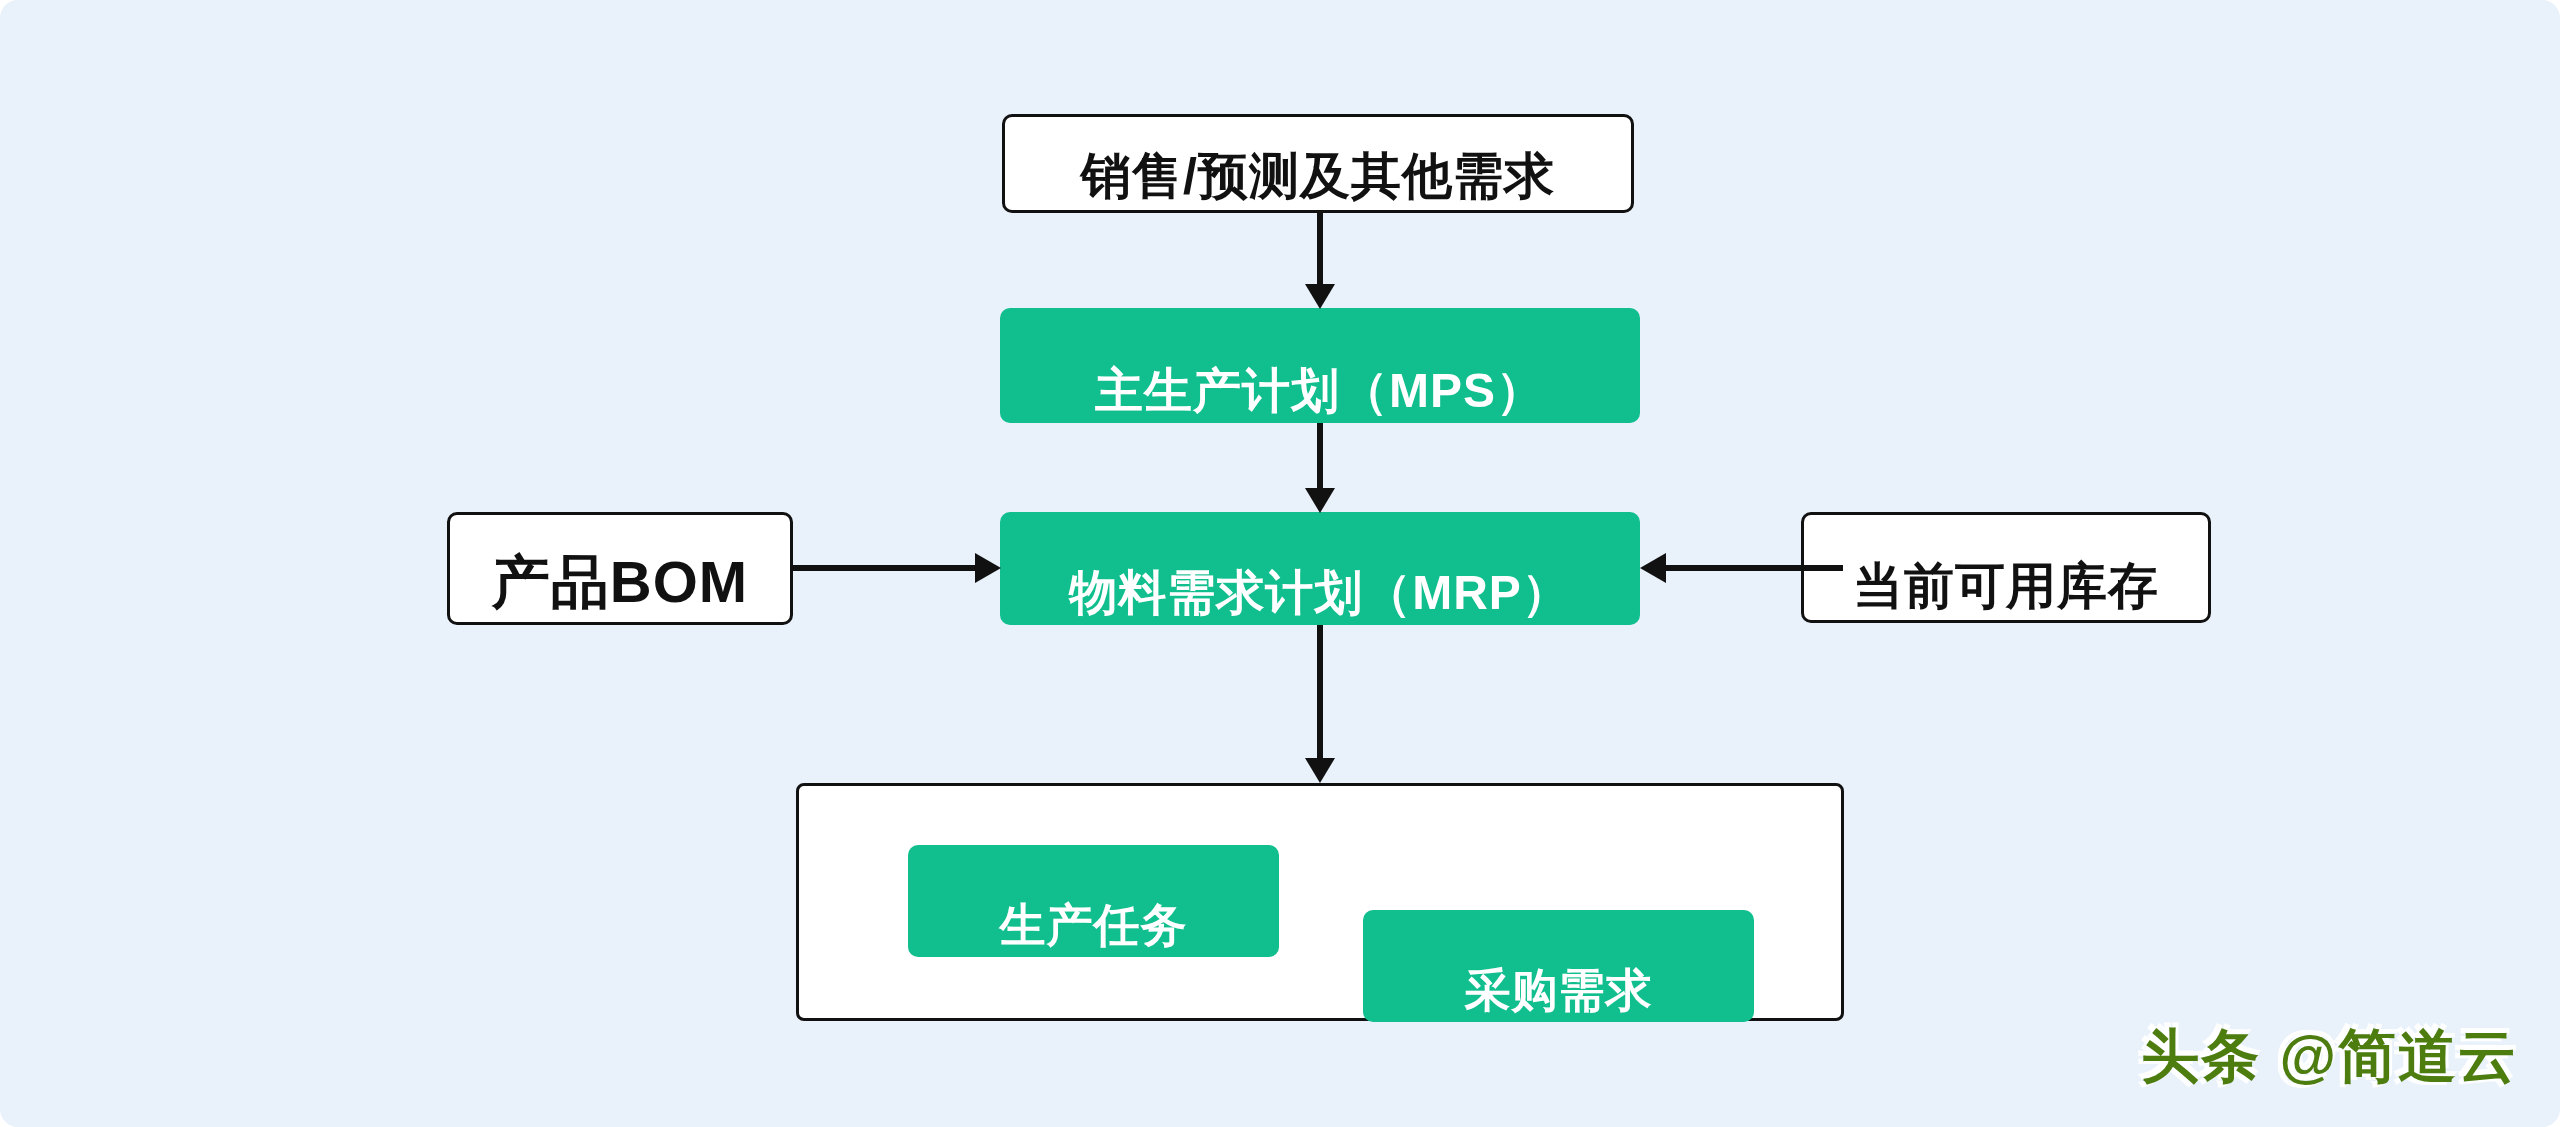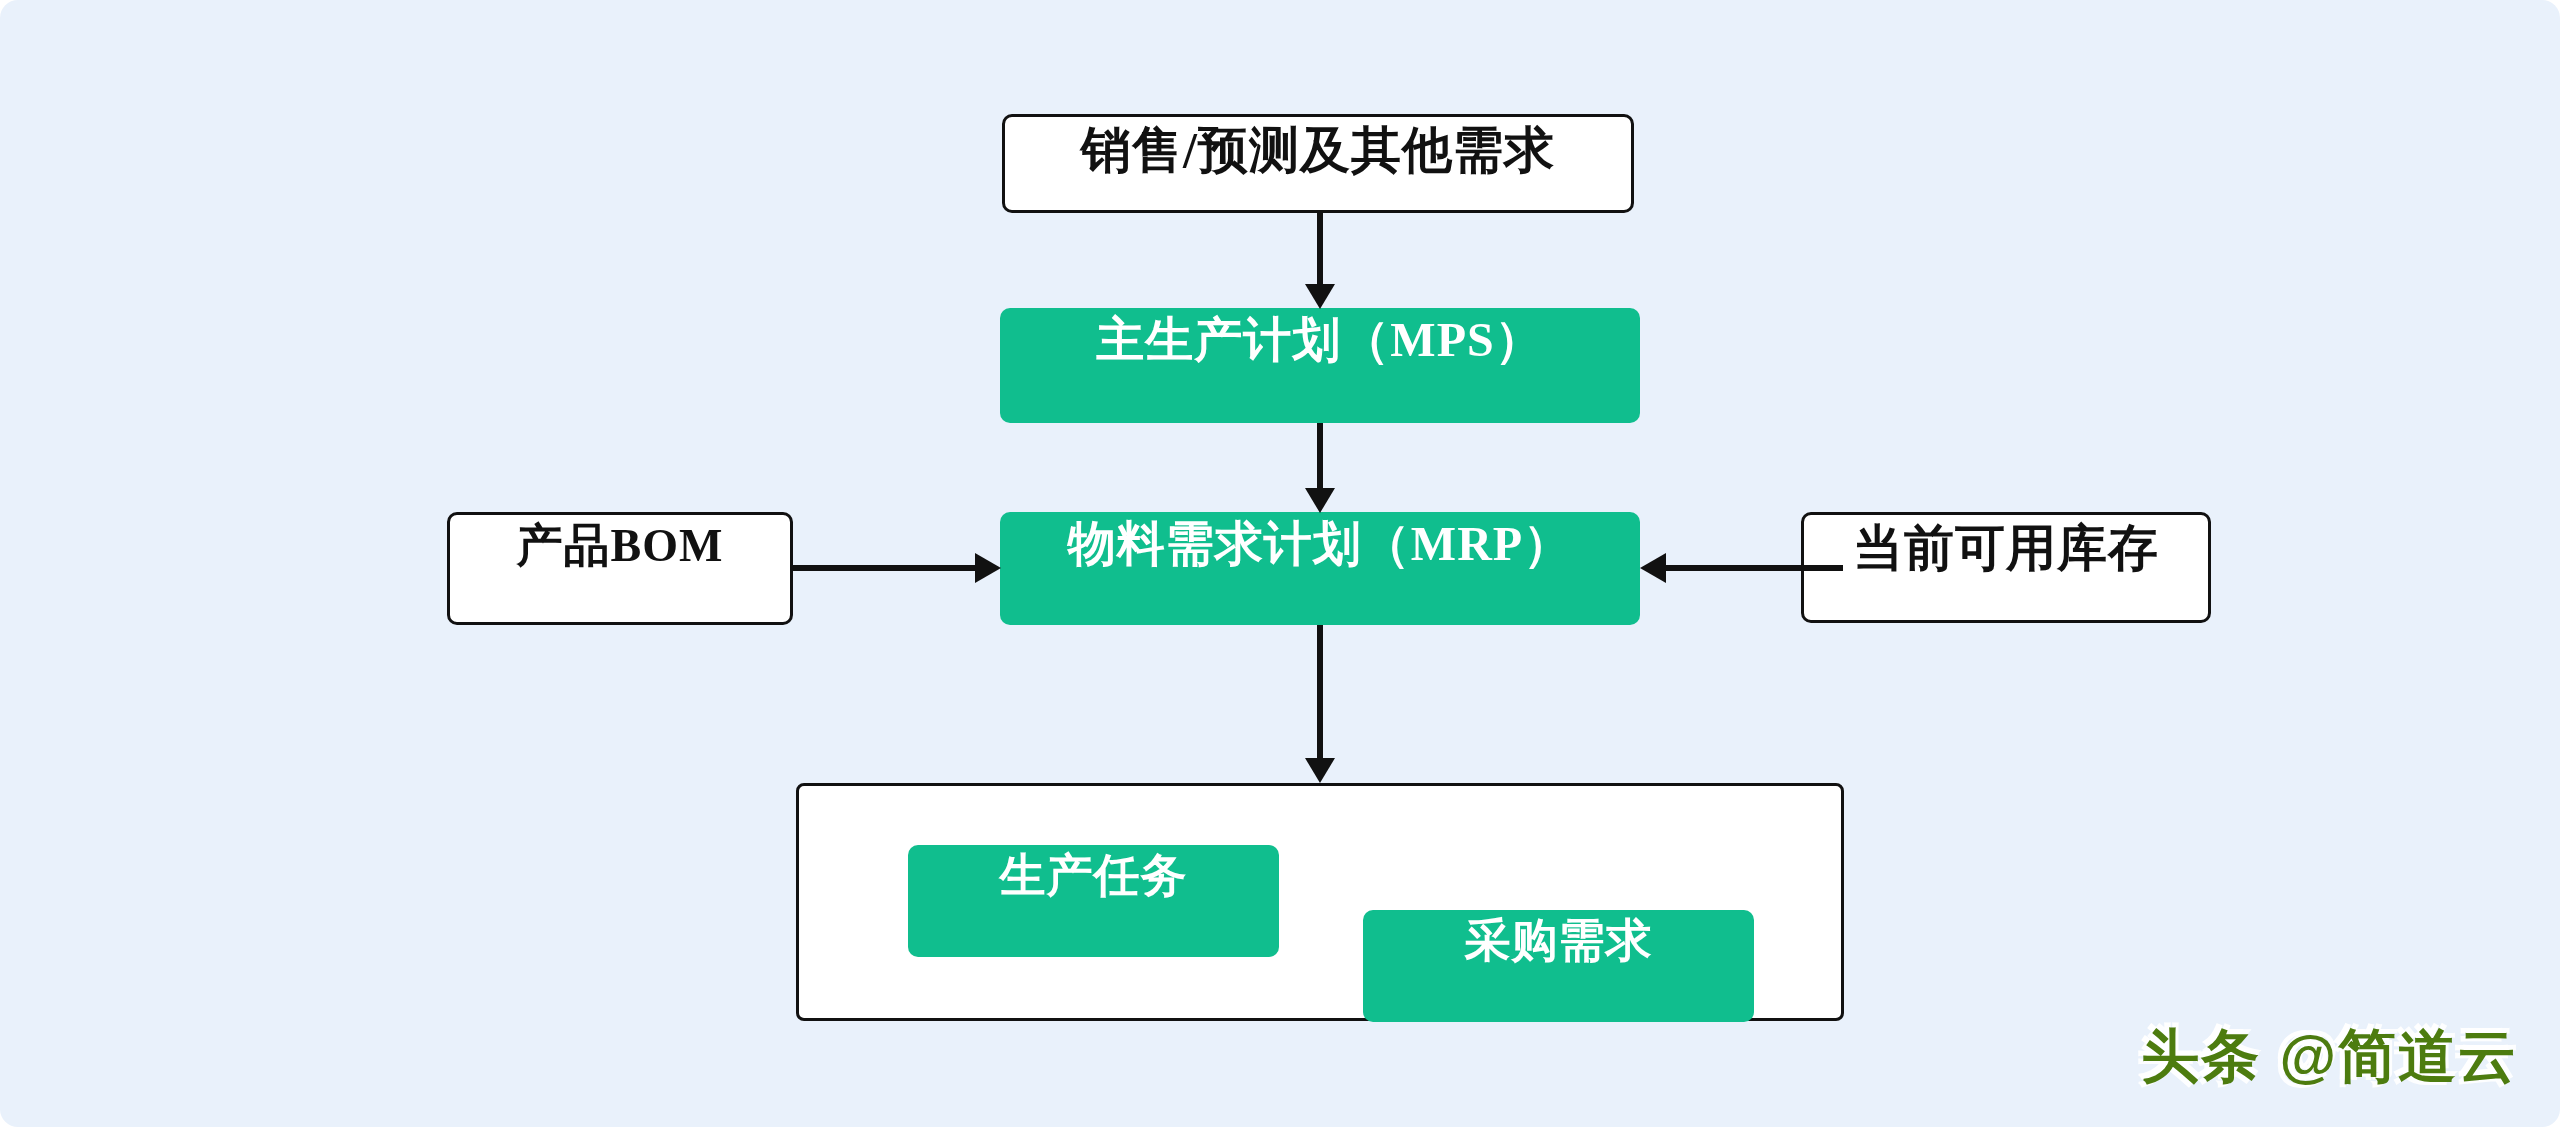--- a/index.html
+++ b/index.html
@@ -20,41 +20,40 @@
     left: 0; top: 0;
     width: 2560px;
     height: 1127px;
     background: #e9f1fb;
     border-radius: 18px;
   }
   .node {
     position: absolute;
     box-sizing: border-box;
     display: flex;
-    align-items: flex-start;
+    align-items: flex-end;
     justify-content: center;
     border-radius: 10px;
     font-weight: 700;
     letter-spacing: 1px;
     white-space: nowrap;
-    font-family: Liberation Serif, serif;
   }
   .node-white {
     background: #ffffff;
     border: 3px solid #111111;
     color: #111111;
   }
   .node-green {
     background: #10be8e;
     color: #ffffff;
     border: none;
   }
   
   #box-sales    { left: 1002px; top: 114px; width: 632px; height: 99px;  font-size: 50px; }
-  #box-bom      { left: 447px;  top: 512px; width: 346px; height: 113px; font-size: 46px; }
+  #box-bom      { left: 447px;  top: 512px; width: 346px; height: 113px; font-size: 58px; }
   #box-stock    { left: 1801px; top: 512px; width: 410px; height: 111px; font-size: 50px; }
   #box-outputs  { left: 796px;  top: 783px; width: 1048px; height: 238px; border-radius: 8px; }
   
   #box-mps      { left: 1000px; top: 308px; width: 640px; height: 115px; font-size: 48px; }
   #box-mrp      { left: 1000px; top: 512px; width: 640px; height: 113px; font-size: 48px; }
   #box-prod     { left: 908px;  top: 845px; width: 371px; height: 112px; font-size: 46px; }
   #box-purchase { left: 1363px; top: 874px; width: 391px; height: 112px; font-size: 46px; margin-top: 36px; }
 
   
   .line-v { position: absolute; width: 6px; background: #111111; }

